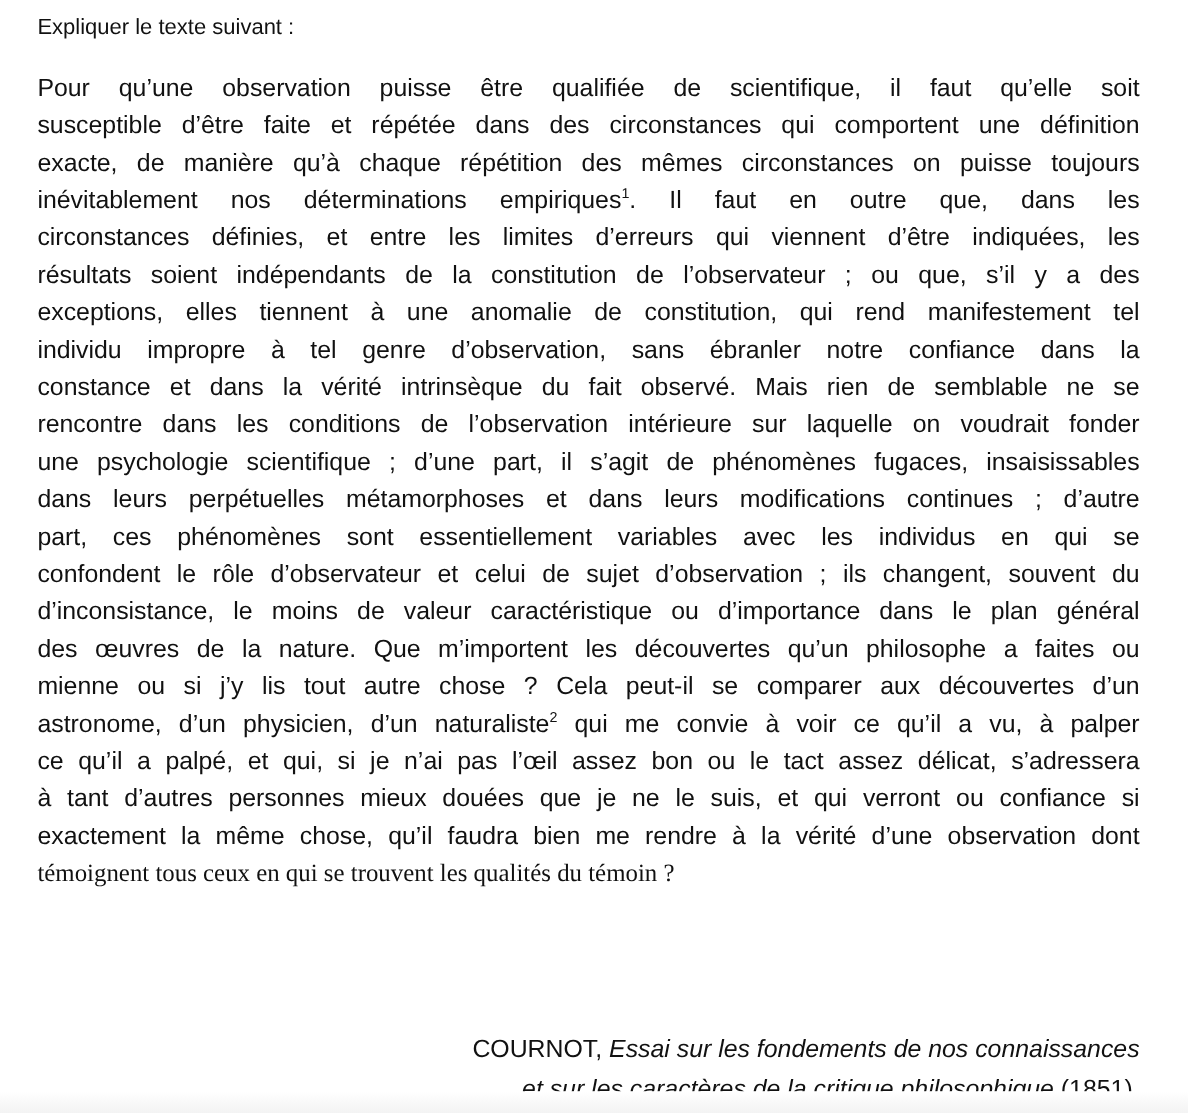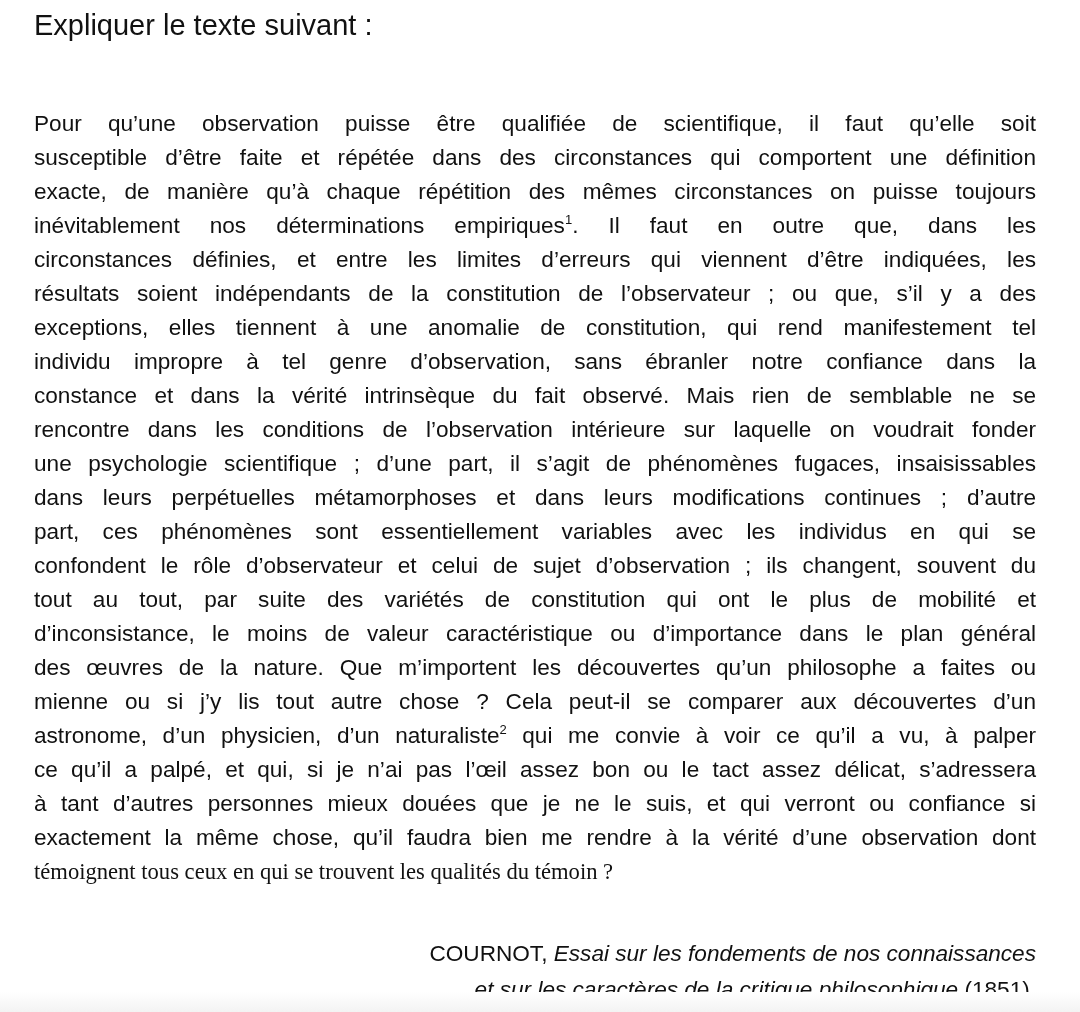--- a/index.html
+++ b/index.html
@@ -18,30 +18,29 @@
     .page {
       position: absolute;
       left: 34px;
       top: 0;
       width: 1002px;
     }
     .instruction {
       position: absolute;
       top: 10px;
       left: 0;
-      font-size: 29px;
+      font-size: 20px;
       line-height: 30px;
       white-space: nowrap;
     }
     .passage {
       position: absolute;
       top: 63px;
       left: 0;
       width: 1002px;
-      margin-top: 44px;
     }
     .line {
       display: block;
       height: 34px;
       font-size: 22.6px;
       line-height: 34px;
       white-space: nowrap;
       text-align: justify;
       text-align-last: justify;
     }
@@ -87,21 +86,20 @@
     <span class="line">circonstances définies, et entre les limites d’erreurs qui viennent d’être indiquées, les</span>
     <span class="line">résultats soient indépendants de la constitution de l’observateur ; ou que, s’il y a des</span>
     <span class="line">exceptions, elles tiennent à une anomalie de constitution, qui rend manifestement tel</span>
     <span class="line">individu impropre à tel genre d’observation, sans ébranler notre confiance dans la</span>
     <span class="line">constance et dans la vérité intrinsèque du fait observé. Mais rien de semblable ne se</span>
     <span class="line">rencontre dans les conditions de l’observation intérieure sur laquelle on voudrait fonder</span>
     <span class="line">une psychologie scientifique ; d’une part, il s’agit de phénomènes fugaces, insaisissables</span>
     <span class="line">dans leurs perpétuelles métamorphoses et dans leurs modifications continues ; d’autre</span>
     <span class="line">part, ces phénomènes sont essentiellement variables avec les individus en qui se</span>
     <span class="line">confondent le rôle d’observateur et celui de sujet d’observation ; ils changent, souvent du</span>
-    <span class="line">tout au tout, par suite des variétés de constitution qui ont le plus de mobilité et</span>
     <span class="line">d’inconsistance, le moins de valeur caractéristique ou d’importance dans le plan général</span>
     <span class="line">des œuvres de la nature. Que m’importent les découvertes qu’un philosophe a faites ou</span>
     <span class="line">mienne ou si j’y lis tout autre chose ? Cela peut-il se comparer aux découvertes d’un</span>
     <span class="line"><span>astronome, d’un physicien, d’un naturaliste</span><sup>2</sup><span> qui me convie à voir ce qu’il a vu, à palper</span></span>
     <span class="line">ce qu’il a palpé, et qui, si je n’ai pas l’œil assez bon ou le tact assez délicat, s’adressera</span>
     <span class="line">à tant d’autres personnes mieux douées que je ne le suis, et qui verront ou confiance si</span>
     <span class="line">exactement la même chose, qu’il faudra bien me rendre à la vérité d’une observation dont</span>
     <span class="line last">témoignent tous ceux en qui se trouvent les qualités du témoin ?</span>
   </div>
 </div>

